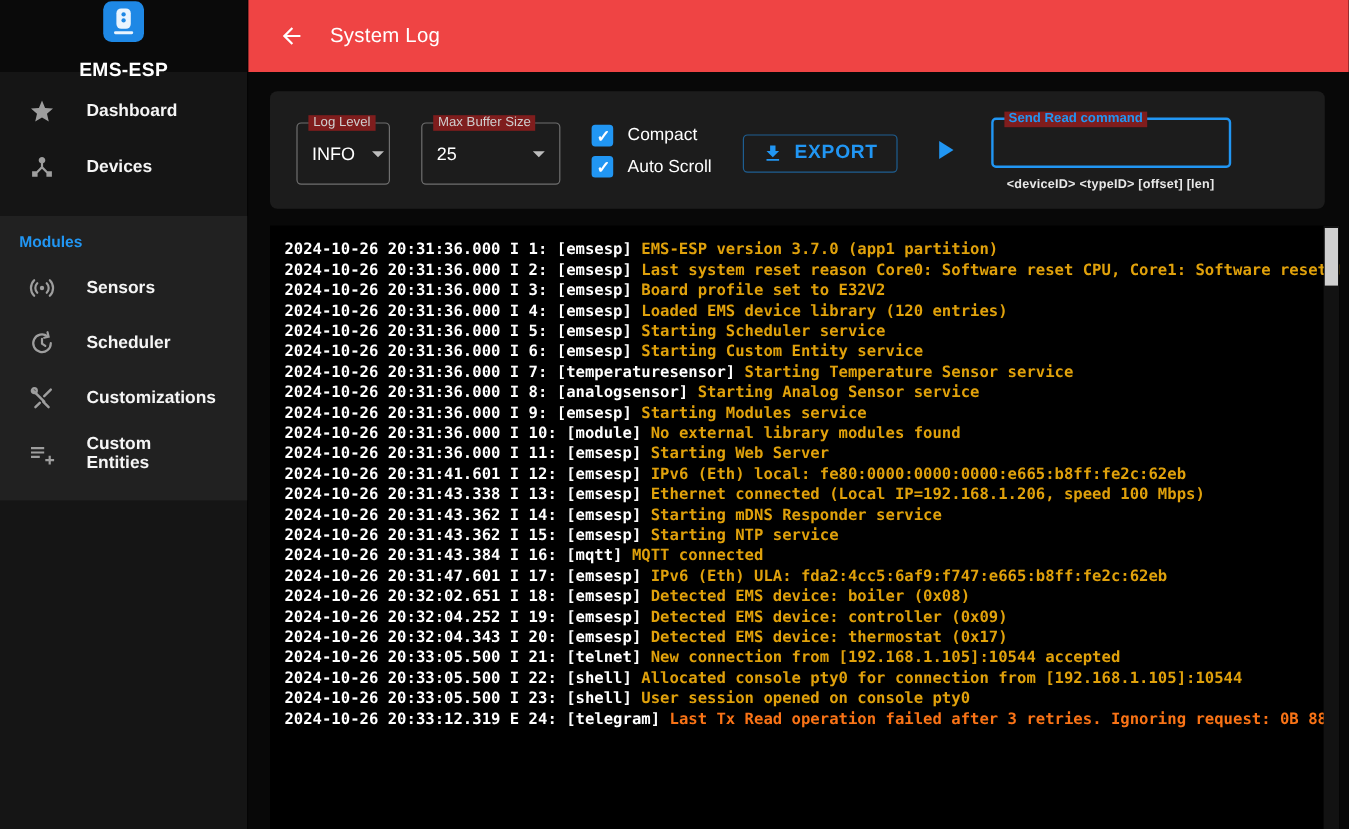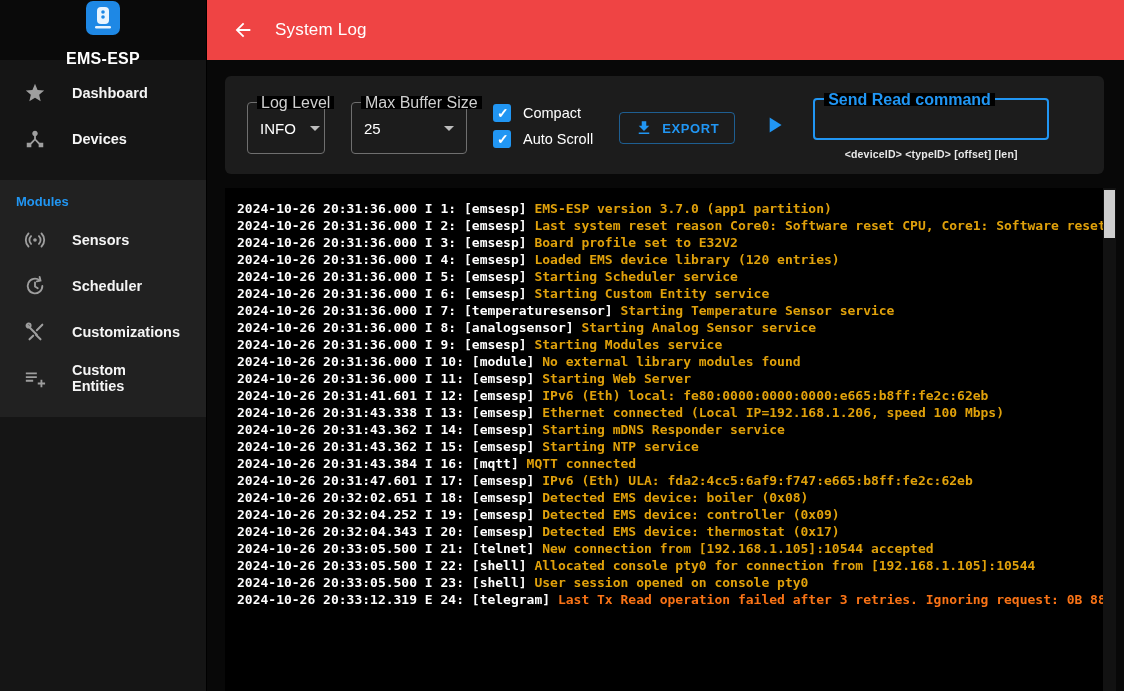--- a/index.html
+++ b/index.html
@@ -27,45 +27,45 @@
   .back svg { width:22px; height:22px; }
   .appbar h1 { font-size:17px; font-weight:500; margin-left:12px; letter-spacing:.2px; }
 
   
   .main { flex:1; display:flex; flex-direction:column; min-height:0; }
   .toolbar-card { background:#1c1c1c; border-radius:6px; margin:16px 20px 14px 18px;
     padding:20px 22px 14px 22px; display:flex; align-items:flex-start; gap:26px; }
 
   .field { position:relative; border:1px solid #6f6f6f; border-radius:4px; height:52px;
     display:flex; align-items:center; padding:0 12px; cursor:pointer; background:transparent; }
-  .field-label { position:absolute; top:-7px; left:9px; font-size:16px; color:#cfcfcf;
-    background:#000000; padding:0 4px; line-height:13px; white-space:nowrap; }
+  .field-label { position:absolute; top:-7px; left:9px; font-size:11px; color:#cfcfcf;
+    background:#7f1d1d; padding:0 4px; line-height:13px; white-space:nowrap; }
   .field-value { font-size:15px; color:#fff; }
   .dropdown-arrow { width:0; height:0; border-left:5px solid transparent; border-right:5px solid transparent;
     border-top:5px solid #bdbdbd; margin-left:14px; }
   .field.loglevel { width:78px; margin-top:6px; justify-content:space-between; }
   .field.maxbuffer { width:116px; margin-top:6px; justify-content:space-between; }
 
   .checks { display:flex; flex-direction:column; gap:8px; padding-top:8px; }
   .check-row { display:flex; align-items:center; gap:12px; cursor:pointer; }
   .checkbox { width:18px; height:18px; border-radius:3px; border:2px solid #9e9e9e; position:relative; display:inline-block; }
   .checkbox.checked { background:#2196f3; border-color:#2196f3; }
   .checkbox.checked::after { content:"✓"; position:absolute; left:2px; top:-1px; color:#fff; font-size:14px; font-weight:700; }
   .check-label { font-size:14.5px; color:#fff; }
 
   .export-btn { margin-top:16px; display:flex; align-items:center; gap:9px; background:transparent;
     border:1px solid rgba(33,150,243,.55); color:#2196f3; border-radius:4px; padding:6px 15px;
-    font-size:13px; font-weight:600; letter-spacing:.6px; cursor:pointer; font-family:inherit; }
+    font-size:16px; font-weight:600; letter-spacing:.6px; cursor:pointer; font-family:inherit; }
   .export-btn svg { width:18px; height:18px; }
 
   .play { margin-top:16px; display:inline-flex; cursor:pointer; }
   .play svg { width:26px; height:26px; }
 
   .send-wrap { display:flex; flex-direction:column; margin-top:2px; }
-  .field.send { width:236px; height:42px; border:2px solid #2196f3; cursor:text; }
+  .field.send { width:200px; height:42px; border:2px solid #2196f3; cursor:text; }
   .field.send .field-label { color:#2196f3; font-weight:600; }
   .field.send input { background:transparent; border:none; outline:none; color:#fff; width:100%;
     font-size:14px; font-family:inherit; }
   .helper { margin-top:8px; text-align:center; font-size:10.5px; font-weight:700; color:#e8e8e8; letter-spacing:.2px; }
 
   
   .console { flex:1; background:#000; margin:0 8px 0 18px; position:relative; overflow:hidden; }
   .log-lines { padding:12px 16px 0 12px; font-family:"DejaVu Sans Mono", monospace; font-size:13px;
     line-height:17px; font-weight:700; white-space:pre; overflow:hidden; height:100%; }
   .log-line .meta { color:#ffffff; }

